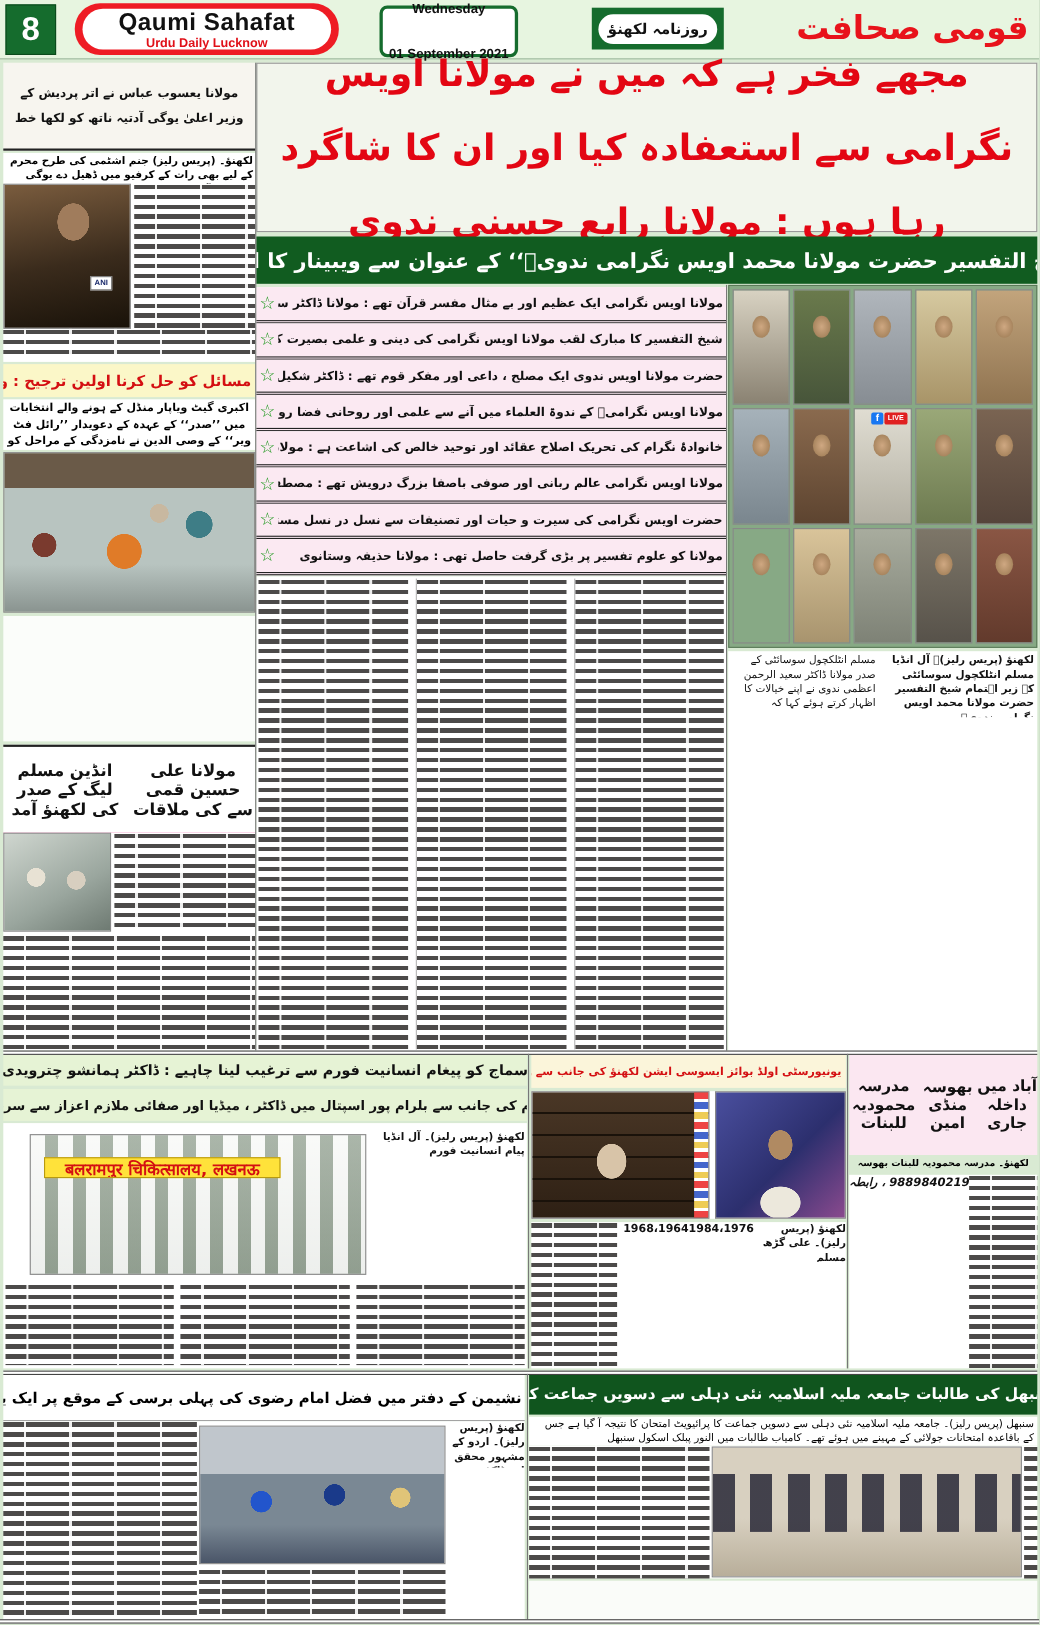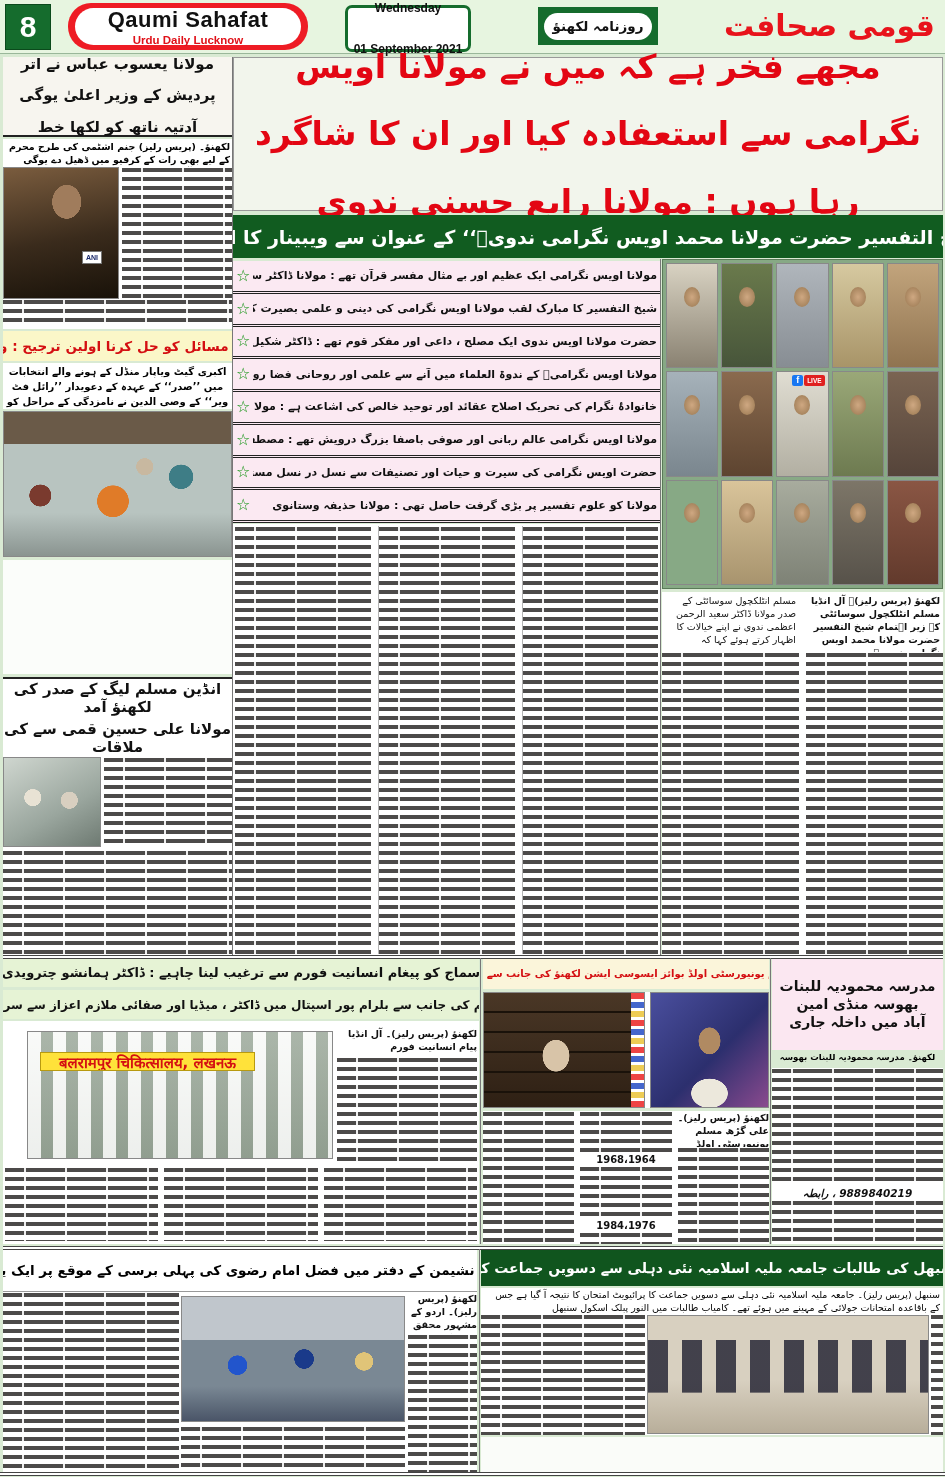--- a/index.html
+++ b/index.html
@@ -2,21 +2,21 @@
 <html><head>
 <meta charset="utf-8">
 <style>
   html,body{margin:0;padding:0;background:#c9dcc5;}
   .page{position:relative;width:945px;height:1477px;background:#d9ead3;overflow:hidden;
         font-family:"DejaVu Sans",sans-serif;}
   .abs{position:absolute;}
   .rtl{direction:rtl;}
   .b{font-weight:bold;}
   .center{display:flex;align-items:center;justify-content:center;}
-  .col{display:flex;flex-direction:column;}
+  .col{display:flex;flex-direction:row;}
 
   
   .sim{background-image:
     repeating-linear-gradient(to right, rgba(255,255,255,0) 0 19px, rgba(255,255,255,.9) 19px 21px, rgba(255,255,255,0) 21px 41px),
     repeating-linear-gradient(to bottom, #343230 1px 5px, rgba(0,0,0,0) 5px 10px);
     opacity:.88;}
   .sim-l{background-image:
     repeating-linear-gradient(to right, rgba(255,255,255,0) 0 15px, rgba(255,255,255,.9) 15px 17px, rgba(255,255,255,0) 17px 33px),
     repeating-linear-gradient(to bottom, #3c3a38 1px 4px, rgba(0,0,0,0) 4px 8.5px);
     opacity:.85;}
@@ -261,21 +261,21 @@
       <div class="dateline" style="height:56px;padding:2px 3px;">مسلم انٹلکچول سوسائٹی کے صدر مولانا ڈاکٹر سعید الرحمن اعظمی ندوی نے اپنے خیالات کا اظہار کرتے ہوئے کہا کہ</div>
       <div class="sim" style="flex:1;"></div>
     </div>
     <div class="col">
       <div class="dateline b" style="height:56px;padding:2px 3px;">لکھنؤ (پریس رلیز)۔ آل انڈیا مسلم انٹلکچول سوسائٹی کے زیر اہتمام شیخ التفسیر حضرت مولانا محمد اویس نگرامی ندویؒ</div>
       <div class="sim" style="flex:1;"></div>
     </div>
   </div>
 
   <div class="abs a1h center">
-    <div class="h-urdu" style="font-size:15px;line-height:2.1;">مولانا یعسوب عباس نے اتر پردیش کے وزیر اعلیٰ یوگی آدتیہ ناتھ کو لکھا خط</div>
+    <div class="h-urdu" style="font-size:11px;line-height:2.1;">مولانا یعسوب عباس نے اتر پردیش کے وزیر اعلیٰ یوگی آدتیہ ناتھ کو لکھا خط</div>
   </div>
   <div class="abs a1body">
     <div class="lede">لکھنؤ۔ (پریس رلیز) جنم اشٹمی کی طرح محرم کے لیے بھی رات کے کرفیو میں ڈھیل دے یوگی سرکار۔ آل انڈیا شیعہ پرسنل لا بورڈ کے جنرل سکریٹری مولانا یعسوب عباس نے وزیر اعلیٰ اتر پردیش جناب یوگی آدتیہ</div>
     <div class="a1row">
       <div class="photo photo-ani">
         <span class="ani-tag">ANI</span>
       </div>
       <div class="sim" style="flex:1;"></div>
     </div>
     <div class="sim" style="height:28px;"></div>

